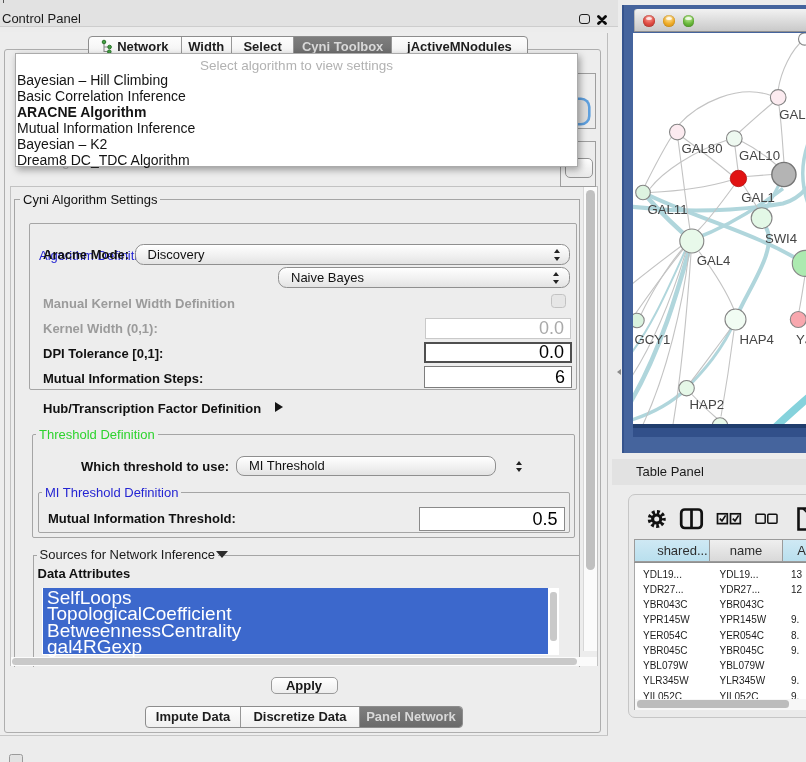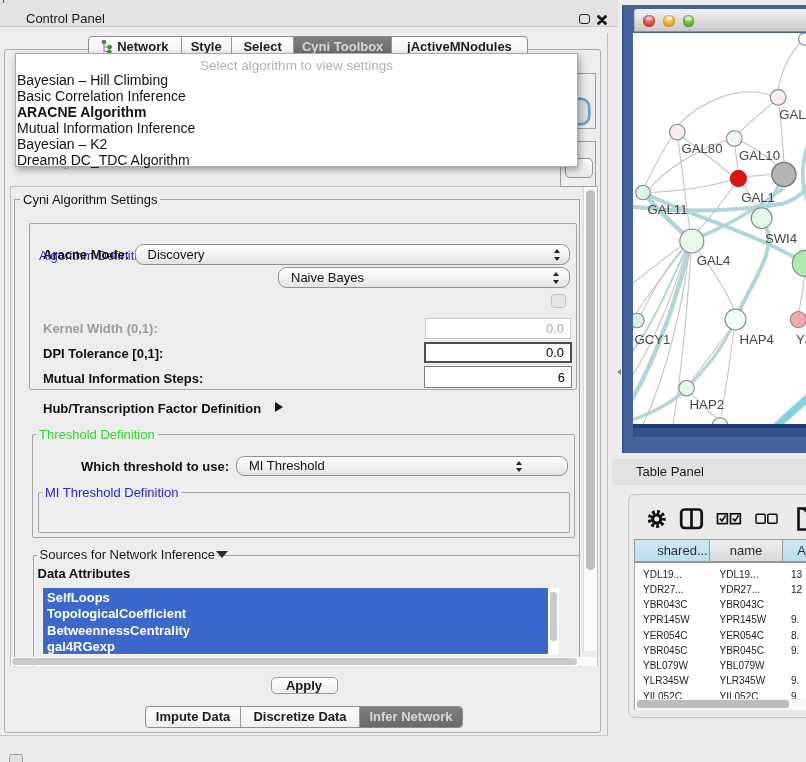--- a/index.html
+++ b/index.html
@@ -7,31 +7,31 @@
 #page { position:relative; width:806px; height:762px; background:#ececec; overflow:hidden; }
 .abs { position:absolute; }
 .lbl { position:absolute; font-size:13px; color:#111; white-space:nowrap; }
 .bold { font-weight:bold; }
 .gray { color:#9b9b9b; }
 .combo { position:absolute; border:1px solid #8f8f8f; border-radius:8.5px; background:linear-gradient(#ffffff,#efefef 60%,#e3e3e3); box-shadow:inset 0 1px 0 #fff; }
 .combo .ct { position:absolute; left:12px; top:0; bottom:0; font-size:13px; color:#111; display:flex; align-items:center; }
 .spin { position:absolute; width:7px; }
 .spin .u { position:absolute; left:0; top:1px; width:0; height:0; border-left:3px solid transparent; border-right:3px solid transparent; border-bottom:4px solid #222; }
 .spin .d { position:absolute; left:0; top:8.5px; width:0; height:0; border-left:3px solid transparent; border-right:3px solid transparent; border-top:4px solid #222; }
-.field { position:absolute; background:#fff; font-size:13px; text-align:right; }
+.field { position:absolute; background:#fff; font-size:18px; text-align:right; }
 .field span { position:absolute; right:6px; top:50%; transform:translateY(-50%); }
 .gbox { position:absolute; border:1px solid #a5a5a5; border-radius:2px; }
 .gtitle { position:absolute; background:#ededed; padding:0 3px; font-size:13px; white-space:nowrap; }
 </style>
 </head>
 <body>
 <div id="page">
 
   <div class="abs" style="left:0; top:5; width:618px; height:27px; background:#e2e2e2; border-bottom:1px solid #cdcdcd;"></div>
-  <div class="abs" style="left:26px; top:5px; height:27px; line-height:27px; font-size:13px; color:#1a1a1a;">Control Panel</div>
+  <div class="abs" style="left:2px; top:5px; height:27px; line-height:27px; font-size:13px; color:#1a1a1a;">Control Panel</div>
   <div class="abs" style="left:578.5px; top:14px; width:11px; height:10px; border:1.7px solid #1d1d1d; border-radius:3px;"></div>
   <svg class="abs" style="left:596.5px; top:14.5px;" width="10" height="10" viewBox="0 0 10 10">
       <path d="M1.5 1.5 L8.5 8.5 M8.5 1.5 L1.5 8.5" stroke="#0b0b0b" stroke-width="2.8" stroke-linecap="round"></path>
     </svg>
   <div class="abs" style="left:3px; top:0; width:1px; height:3px; background:#555;"></div>
 
   <div class="abs" style="left:0; top:32px; width:609px; height:703px; background:#ededed;"></div>
   <div class="abs" style="left:607px; top:33px; width:1px; height:703px; background:#bdbdbd;"></div>
   <div class="abs" style="left:0px; top:735px; width:608px; height:1px; background:#c6c6c6;"></div>
 
@@ -39,21 +39,21 @@
 
   <div class="abs" style="left:88px; top:36px; width:440px; height:21.5px; border:1px solid #8d8d8d; border-radius:4px; background:linear-gradient(#fdfdfd,#f0f0f0); overflow:hidden; display:flex; font-weight:bold;">
     <div style="width:92.6px; height:100%; border-right:1px solid #979797; display:flex; align-items:center; justify-content:center; font-size:13px; color:#1d1d1d;">
       <svg width="12" height="15" viewBox="0 0 12 15" style="margin-right:4px;">
           <path d="M3 4.5 L3 12.5 L6.5 12.5 M3 8 L7 8" stroke="#8a8a8a" stroke-width="1.1" fill="none"></path>
           <circle cx="3" cy="3" r="1.8" fill="#44a044" stroke="#1f6b1f" stroke-width="0.9"></circle>
           <circle cx="8.6" cy="8" r="1.8" fill="#44a044" stroke="#1f6b1f" stroke-width="0.9"></circle>
           <circle cx="8.3" cy="12.7" r="1.8" fill="#44a044" stroke="#1f6b1f" stroke-width="0.9"></circle>
         </svg>
       Network</div>
-    <div style="width:50.2px; height:100%; border-right:1px solid #979797; display:flex; align-items:center; justify-content:center; font-size:13px; color:#1d1d1d;">Style</div>
+    <div style="width:50.2px; height:100%; border-right:1px solid #979797; display:flex; align-items:center; justify-content:center; font-size:13px; color:#1d1d1d;">Width</div>
     <div style="width:62.6px; height:100%; border-right:1px solid #979797; display:flex; align-items:center; justify-content:center; font-size:13px; color:#1d1d1d;">Select</div>
     <div style="width:97.6px; height:100%; border-right:1px solid #979797; display:flex; align-items:center; justify-content:center; font-size:13px; color:#d9d9d9; background:linear-gradient(#7e7e7e,#6a6a6a);">Cyni Toolbox</div>
     <div style="flex:1; height:100%; display:flex; align-items:center; justify-content:center; font-size:13px; color:#1d1d1d;">jActiveMNodules</div>
   </div>
 
   <div class="abs" style="left:10px; top:186px; width:588px; height:479.5px; border:1px solid #c2c2c2; background:#ededed;"></div>
 
   <div class="abs" style="left:13.5px; top:199px; width:566.5px; height:468px; border:1px solid #a5a5a5; border-bottom:none;"></div>
   <div class="gtitle" style="left:20px; top:192px; color:#111;">Cyni Algorithm Settings</div>
 
@@ -70,20 +70,21 @@
     </div>
 
   <div class="combo" style="left:278px; top:267px; width:292px; height:21px;">
       <div class="ct">Naive Bayes</div>
     <div class="spin" style="left:274px; top:3px;">
         <div class="u"></div>
         <div class="d"></div>
       </div>
     </div>
 
+  <div class="lbl bold gray" style="left:43px; top:296px;">Manual Kernel Width Definition</div>
   <div class="abs" style="left:551px; top:294px; width:15px; height:14px; background:#e6e6e6; border:1px solid #c2c2c2; border-radius:3.5px;"></div>
 
   <div class="lbl bold gray" style="left:43px; top:320.5px;">Kernel Width (0,1):</div>
   <div class="field" style="left:424.5px; top:317.5px; width:146.5px; height:21.5px; border:1px solid #c9c9c9;">
       <span style="color:#a9a9a9;">0.0</span>
     </div>
 
   <div class="lbl bold" style="left:43px; top:345.5px;text-align:center;">DPI Tolerance [0,1]:</div>
   <div class="field" style="left:424px; top:341.5px; width:148px; height:21.5px; border:2px solid #4f4f4f;">
       <span style="color:#000;">0.0</span>
@@ -94,41 +95,45 @@
       <span style="color:#000;">6</span>
     </div>
 
   <div class="lbl bold" style="left:43px; top:400.5px;">Hub/Transcription Factor Definition</div>
   <div class="abs" style="left:275px; top:401.5px; width:0; height:0; border-top:5.5px solid transparent; border-bottom:5.5px solid transparent; border-left:8px solid #151515;"></div>
 
   <div class="gbox" style="left:32px; top:434px; width:543px; height:103.5px;"></div>
   <div class="gtitle" style="left:36px; top:427px; color:#2ed32e;">Threshold Definition</div>
 
   <div class="lbl bold" style="left:50px; top:459px; width:179px; text-align:right;">Which threshold to use:</div>
-  <div class="combo" style="left:236px; top:455.5px; width:332px; height:20.5px;">
+  <div class="combo" style="left:236px; top:455.5px; width:260px; height:20.5px;border-radius:8px;">
       <div class="ct">MI Threshold</div>
     <div class="spin" style="left:279px; top:3px;">
         <div class="u"></div>
         <div class="d"></div>
       </div>
     </div>
 
   <div class="gbox" style="left:38px; top:492px; width:532px; height:40.5px;"></div>
   <div class="gtitle" style="left:42px; top:485px; color:#2525d2;">MI Threshold Definition</div>
 
+  <div class="lbl bold" style="left:48px; top:510.5px;">Mutual Information Threshold:</div>
+  <div class="field" style="left:418.5px; top:506.5px; width:146px; height:24px; border:1px solid #8a8a8a;">
+      <span style="color:#000;">0.5</span>
+    </div>
 
   <div class="abs" style="left:33px; top:555px; width:547px; height:112px; border:1px solid #a5a5a5; border-bottom:none;"></div>
   <div class="gtitle" style="left:36.5px; top:546.5px; color:#1a1a1a;">Sources for Network Inference</div>
   <div class="abs" style="left:216px; top:550.5px; width:0; height:0; border-left:6.5px solid transparent; border-right:6.5px solid transparent; border-top:7.5px solid #2c2c2c;"></div>
 
   <div class="lbl bold" style="left:37.5px; top:565.5px;">Data Attributes</div>
 
   <div class="abs" style="left:42px; top:587.5px; width:517px; height:67.5px; background:#fff;"></div>
   <div class="abs" style="left:42.5px; top:588px; width:505.5px; height:65.5px; background:#3c68cc;"></div>
-  <div class="abs" style="left:47px; top:589.5px; width:490px; font-size:13px; color:#fff; line-height:16.5px; white-space:nowrap;font-weight:bold;">SelfLoops<br>TopologicalCoefficient<br>BetweennessCentrality<br>gal4RGexp</div>
+  <div class="abs" style="left:47px; top:589.5px; width:490px; font-size:19px; color:#fff; line-height:16.5px; white-space:nowrap;">SelfLoops<br>TopologicalCoefficient<br>BetweennessCentrality<br>gal4RGexp</div>
   <div class="abs" style="left:550px; top:592px; width:6.5px; height:49px; background:#c9c9c9; border-radius:3px;"></div>
   <div class="abs" style="left:11px; top:656.5px; width:586px; height:9px; background:#fbfbfb;"></div>
   <div class="abs" style="left:12px; top:658px; width:565px; height:7px; background:#c9c9c9; border-radius:3.5px;"></div>
 
   <div class="abs" style="left:583px; top:187px; width:14px; height:464px; background:#fbfbfb; border-left:1px solid #d8d8d8;"></div>
   <div class="abs" style="left:585.5px; top:190px; width:9px; height:380px; background:#c0c0c0; border-radius:4.5px;"></div>
 
   <div class="abs" style="left:560px; top:73px; width:36px; height:56px; border:1px solid #9e9e9e;"></div>
   <div class="abs" style="left:566px; top:100px; width:22px; height:23px; border-radius:7px; background:#dcdcdc; box-shadow:0 0 0 2.6px #5e9fdd;"></div>
   <div class="abs" style="left:560px; top:141px; width:36px; height:46px; border:1px solid #9e9e9e;"></div>
@@ -138,21 +143,21 @@
 
   <div class="abs" style="left:15px; top:53px; width:563px; height:113.5px; background:#fff; border:1px solid #ababab; box-shadow:2px 3px 7px rgba(0,0,0,0.35);"></div>
   <div class="abs" style="left:15px; top:58px; width:563px; text-align:center; font-size:13.5px; color:#b2b2b2;">Select algorithm to view settings</div>
   <div class="abs" style="left:17px; top:71.5px; font-size:14px; color:#141414; line-height:16px; white-space:nowrap;">Bayesian – Hill Climbing<br>Basic Correlation Inference<br><b>ARACNE Algorithm</b><br>Mutual Information Inference<br>Bayesian – K2<br>Dream8 DC_TDC Algorithm</div>
 
   <div class="abs" style="left:270.5px; top:676.5px; width:67px; height:17px; border:1px solid #9a9a9a; border-radius:5px; background:linear-gradient(#ffffff,#ededed); display:flex; align-items:center; justify-content:center; font-size:13px; color:#161616; font-weight:bold;">Apply</div>
 
   <div class="abs" style="left:145px; top:705.5px; width:318px; height:22px; border:1px solid #8d8d8d; border-radius:4px; background:linear-gradient(#fdfdfd,#f0f0f0); overflow:hidden; display:flex; font-weight:bold;">
     <div style="width:95px; height:100%; border-right:1px solid #979797; display:flex; align-items:center; justify-content:center; font-size:13px; color:#1d1d1d;">Impute Data</div>
     <div style="width:119px; height:100%; border-right:1px solid #979797; display:flex; align-items:center; justify-content:center; font-size:13px; color:#1d1d1d;">Discretize Data</div>
-    <div style="flex:1; height:100%; display:flex; align-items:center; justify-content:center; font-size:13px; color:#d9d9d9; background:linear-gradient(#7e7e7e,#6a6a6a);">Infer Network</div>
+    <div style="flex:1; height:100%; display:flex; align-items:center; justify-content:center; font-size:13px; color:#d9d9d9; background:linear-gradient(#7e7e7e,#6a6a6a);">Panel Network</div>
   </div>
 
   <div class="abs" style="left:9px; top:754px; width:14px; height:12px; border:1px solid #9a9a9a; border-radius:2.5px; background:#e2e2e2;"></div>
 
   <div class="abs" style="left:616.5px; top:369px; width:0; height:0; border-top:3px solid transparent; border-bottom:3px solid transparent; border-right:4.5px solid #8a8a8a;"></div>
 
   <div class="abs" style="left:622px; top:5px; width:184px; height:447.5px; background:#45649d;"></div>
   <div class="abs" style="left:622px; top:5px; width:1.5px; height:447.5px; background:#35538c;"></div>
   <div class="abs" style="left:633.5px; top:9px; width:172.5px; height:23px; background:linear-gradient(#f2f2f2 , #c9c9c9); border-bottom:1px solid #8f8f8f; border-top-left-radius:3px; box-shadow:inset 1px 0 0 rgba(0,0,0,0.18);"></div>
   <div class="abs" style="left:643px; top:15.3px; width:11.5px; height:11.5px; border-radius:50%; background:radial-gradient(circle at 50% 25%, #fba49d, #e04b42 55%, #b63530); box-shadow:inset 0 0 1.5px #8c2f28;"></div>

